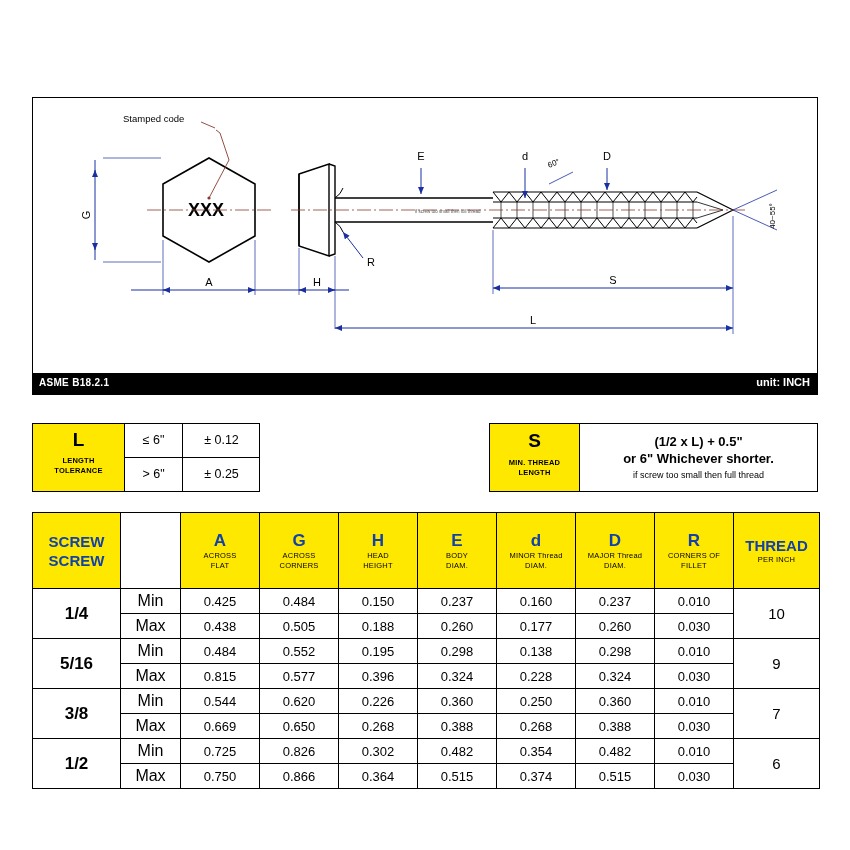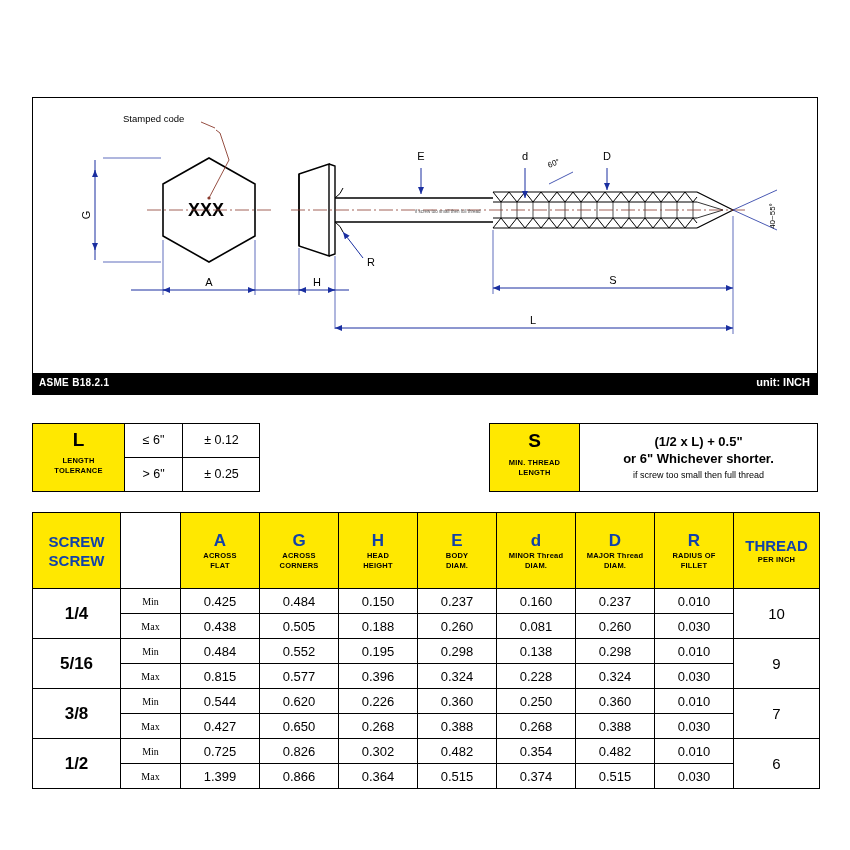--- a/index.html
+++ b/index.html
@@ -69,24 +69,24 @@
   .scontent .l2{font-size:13px;font-weight:bold;line-height:17px;}
   .scontent .l3{font-size:9px;line-height:14px;margin-top:1px;}
 
   
   .tbl{
     position:absolute;left:32px;top:512px;border-collapse:collapse;
   }
   .tbl td,.tbl th{border:1px solid #000;padding:0;text-align:center;vertical-align:middle;}
   .hdr{background:#ffe800;height:76px;}
   .hdr .hl{font-size:17px;font-weight:bold;color:#1242a8;line-height:20px;}
-  .hdr .hs{font-size:7.5px;font-weight:bold;color:#000;line-height:9.5px;letter-spacing:.2px;}
+  .hdr .hs{font-size:7.5px;font-weight:normal;color:#000;line-height:9.5px;letter-spacing:.2px;}
   .hdr .hl-blk{font-size:15px;font-weight:bold;color:#1242a8;line-height:19px;}
   .size-col{width:87px;font-size:17px;font-weight:bold;}
-  .mm-col{width:59px;font-size:10px;font-family:Liberation Serif, serif;}
+  .mm-col{width:59px;font-size:16px;}
   .val-col{width:78px;font-size:13px;}
   .thread-col{width:85px;font-size:15px;}
   .datarow{height:25px;}
   .blank-hdr{background:#fff;}
 </style>
 </head>
 <body>
 
 <div class="page">
 
@@ -305,21 +305,21 @@
         <div class="hs">MINOR Thread</div>
         <div class="hs">DIAM.</div>
       </td>
       <td class="val-col">
         <div class="hl">D</div>
         <div class="hs">MAJOR Thread</div>
         <div class="hs">DIAM.</div>
       </td>
       <td class="val-col">
         <div class="hl">R</div>
-        <div class="hs">RADIUS OF</div>
+        <div class="hs">CORNERS OF</div>
         <div class="hs">FILLET</div>
       </td>
       <td class="thread-col">
         <div class="hl-blk">THREAD</div>
         <div class="hs">PER INCH</div>
       </td>
     </tr>
 
     <tr class="datarow">
       <td class="size-col" rowspan="2">1/4</td>
@@ -332,21 +332,21 @@
       <td class="val-col">0.237</td>
       <td class="val-col">0.010</td>
       <td class="thread-col" rowspan="2">10</td>
     </tr>
     <tr class="datarow">
       <td class="mm-col">Max</td>
       <td class="val-col">0.438</td>
       <td class="val-col">0.505</td>
       <td class="val-col">0.188</td>
       <td class="val-col">0.260</td>
-      <td class="val-col">0.081</td>
+      <td class="val-col">0.177</td>
       <td class="val-col">0.260</td>
       <td class="val-col">0.030</td>
     </tr>
 
     <tr class="datarow">
       <td class="size-col" rowspan="2">5/16</td>
       <td class="mm-col">Min</td>
       <td class="val-col">0.484</td>
       <td class="val-col">0.552</td>
       <td class="val-col">0.195</td>
@@ -374,21 +374,21 @@
       <td class="val-col">0.620</td>
       <td class="val-col">0.226</td>
       <td class="val-col">0.360</td>
       <td class="val-col">0.250</td>
       <td class="val-col">0.360</td>
       <td class="val-col">0.010</td>
       <td class="thread-col" rowspan="2">7</td>
     </tr>
     <tr class="datarow">
       <td class="mm-col">Max</td>
-      <td class="val-col">0.427</td>
+      <td class="val-col">0.669</td>
       <td class="val-col">0.650</td>
       <td class="val-col">0.268</td>
       <td class="val-col">0.388</td>
       <td class="val-col">0.268</td>
       <td class="val-col">0.388</td>
       <td class="val-col">0.030</td>
     </tr>
 
     <tr class="datarow">
       <td class="size-col" rowspan="2">1/2</td>
@@ -397,21 +397,21 @@
       <td class="val-col">0.826</td>
       <td class="val-col">0.302</td>
       <td class="val-col">0.482</td>
       <td class="val-col">0.354</td>
       <td class="val-col">0.482</td>
       <td class="val-col">0.010</td>
       <td class="thread-col" rowspan="2">6</td>
     </tr>
     <tr class="datarow">
       <td class="mm-col">Max</td>
-      <td class="val-col">1.399</td>
+      <td class="val-col">0.750</td>
       <td class="val-col">0.866</td>
       <td class="val-col">0.364</td>
       <td class="val-col">0.515</td>
       <td class="val-col">0.374</td>
       <td class="val-col">0.515</td>
       <td class="val-col">0.030</td>
     </tr>
   </tbody>
     </table>
 

